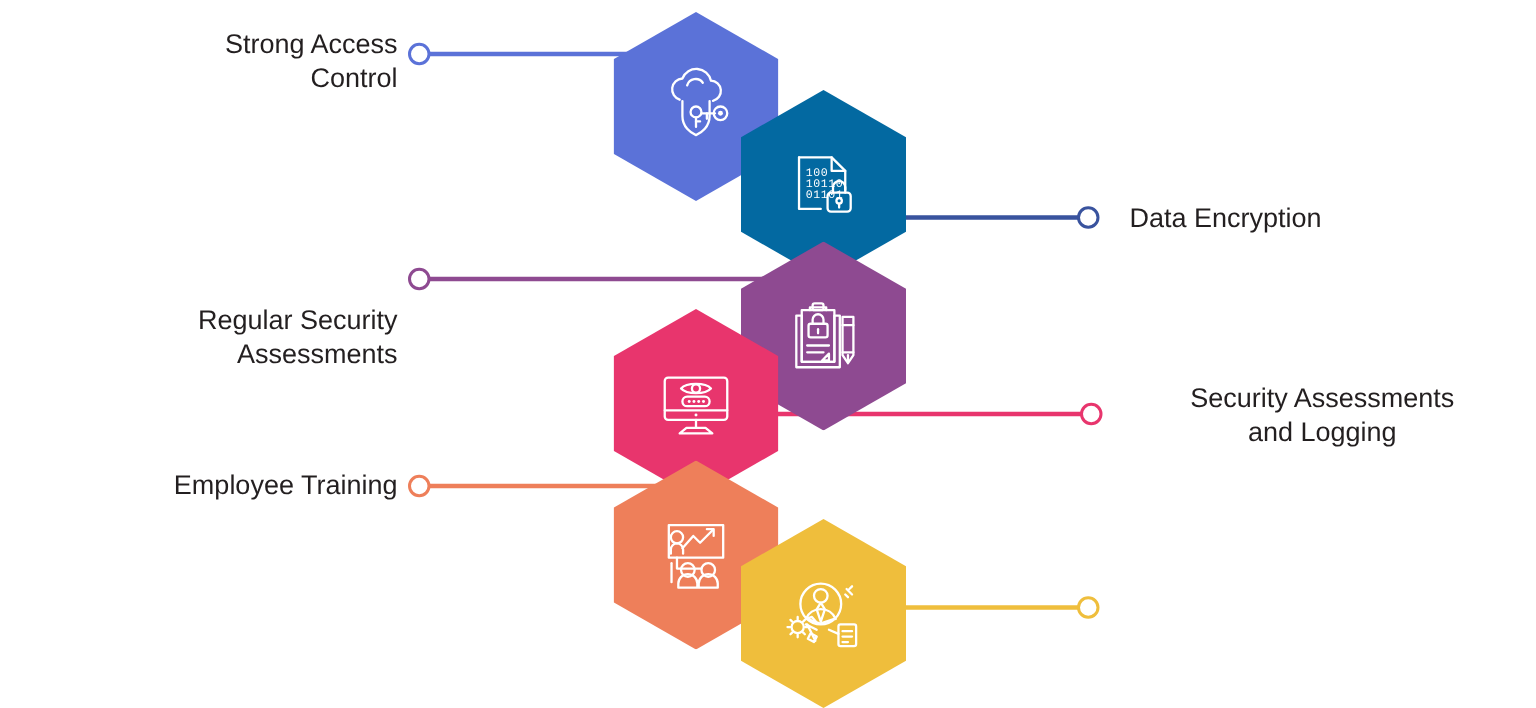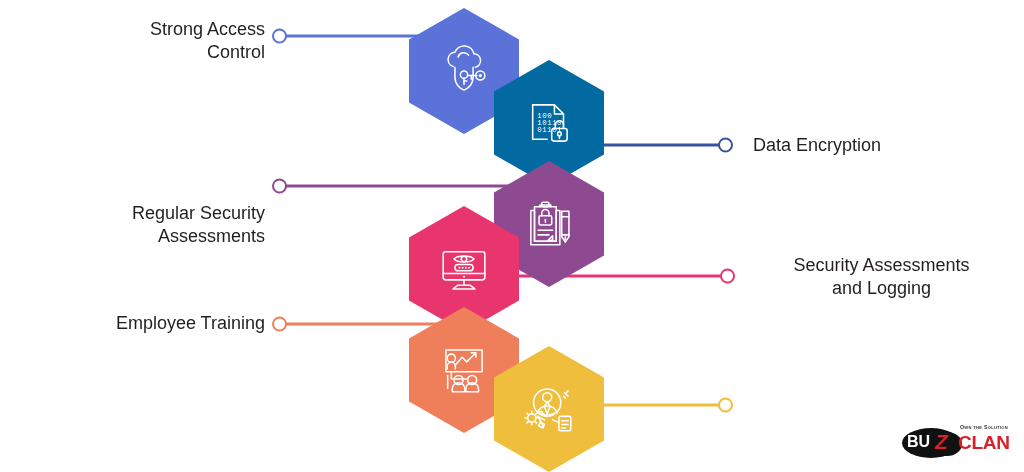--- a/index.html
+++ b/index.html
@@ -273,22 +273,14 @@
 
   <div class="label left" style="left:20px; top:166px; width:245px;margin-top:36px;">Regular Security
 Assessments</div>
 
   <div class="label right" style="left:749px; top:254px; width:265px; text-align:center;">Security Assessments
 and Logging</div>
 
   <div class="label left" style="left:20px; top:312px; width:245px;">Employee Training</div>
 
 
-  <div id="logo">
-    <div class="logo-blob"></div>
-    <div class="logo-blob2"></div>
-    <div class="logo-tag">Own the Solution</div>
-    <div class="logo-buz">BU</div>
-    <div class="logo-zz">Z</div>
-    <div class="logo-clan">CLAN</div>
-  </div>
 
 </div>
 
 </body></html>

